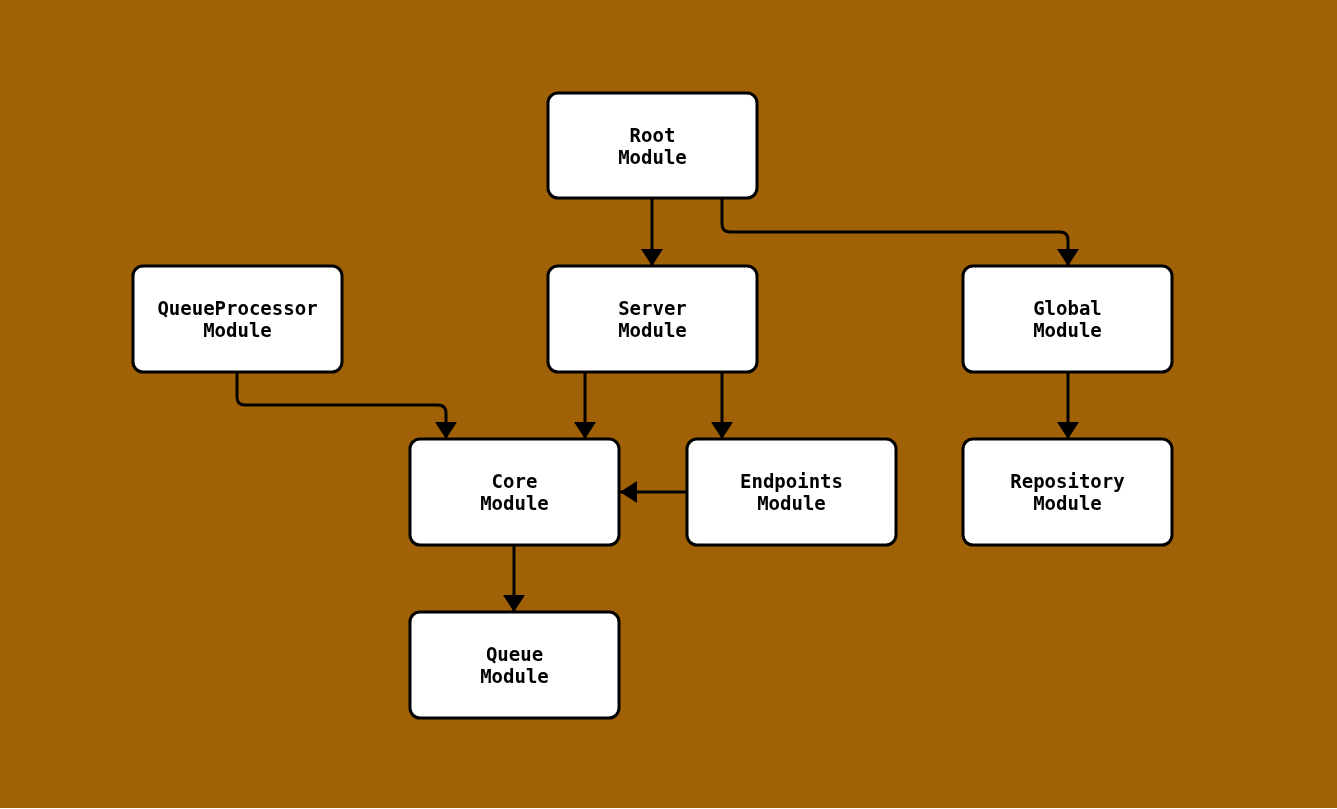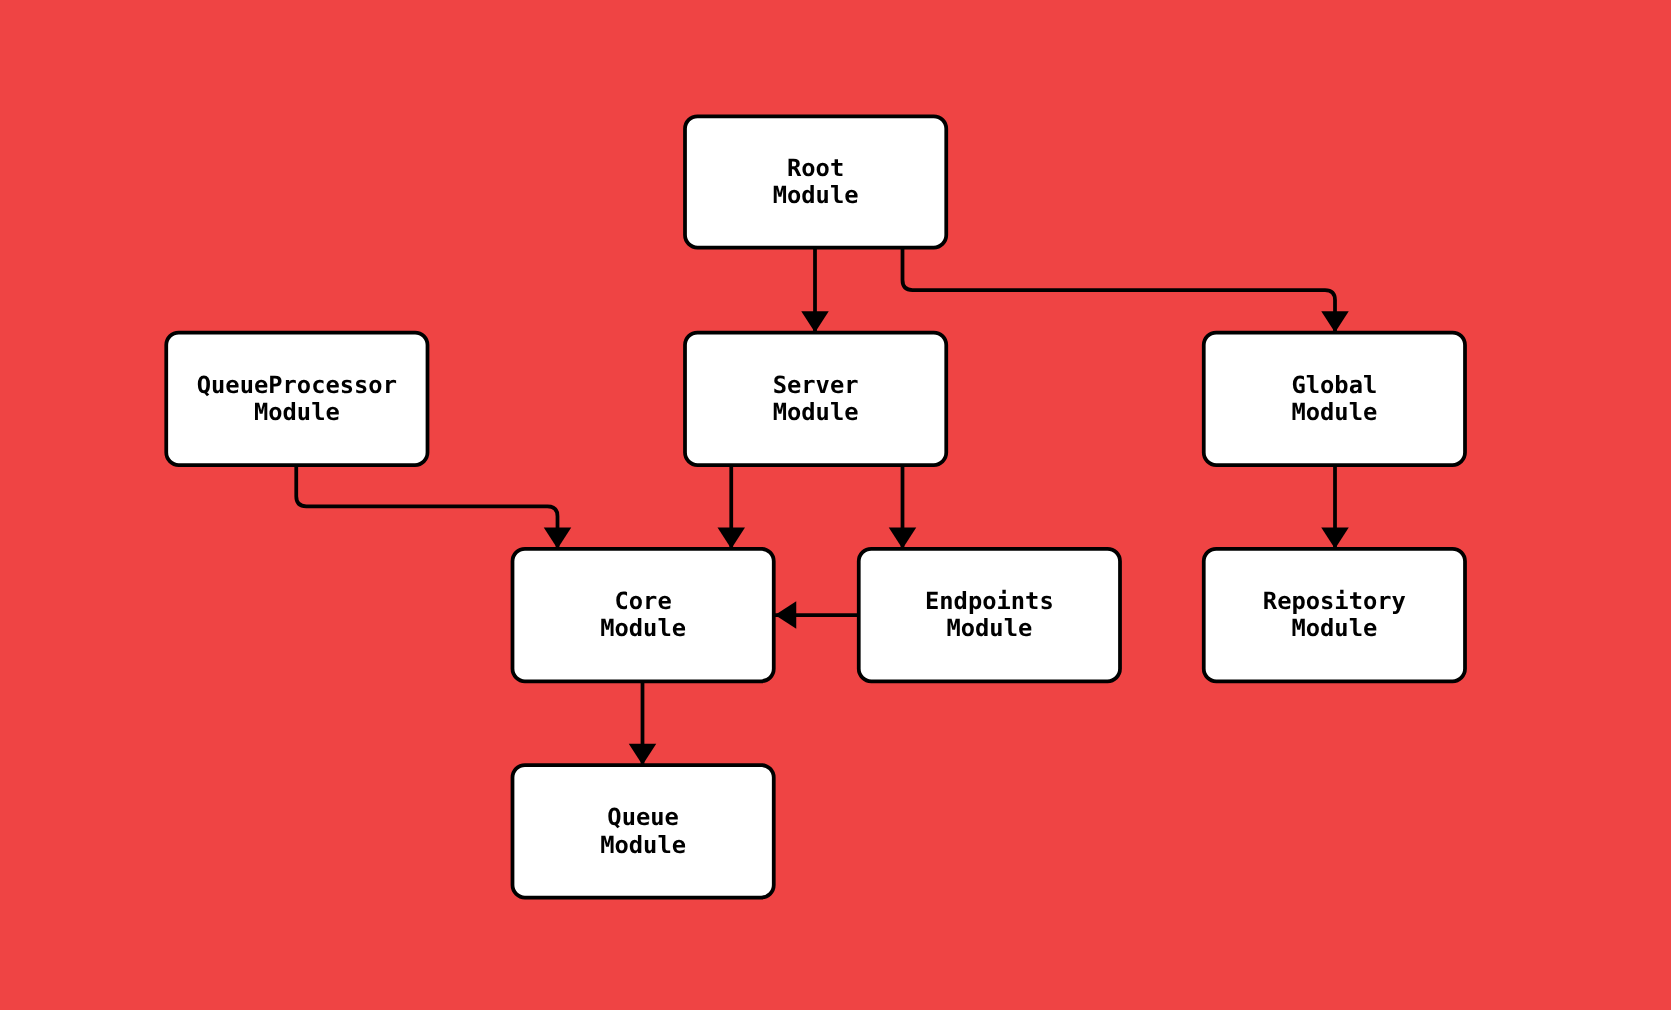--- a/index.html
+++ b/index.html
@@ -5,21 +5,21 @@
   html, body {
     margin: 0;
     padding: 0;
     background: #ffffff;
     font-family: "DejaVu Sans Mono", monospace;
   }
   .canvas {
     position: relative;
     width: 1337px;
     height: 808px;
-    background: #ef4444;
+    background: #a16207;
     overflow: hidden;
   }
   svg { display: block; }
 </style>
 </head>
 <body>
 
 <div class="canvas">
   <svg id="diagram" width="1337" height="809" viewBox="0 0 1337 809">
       <g>

